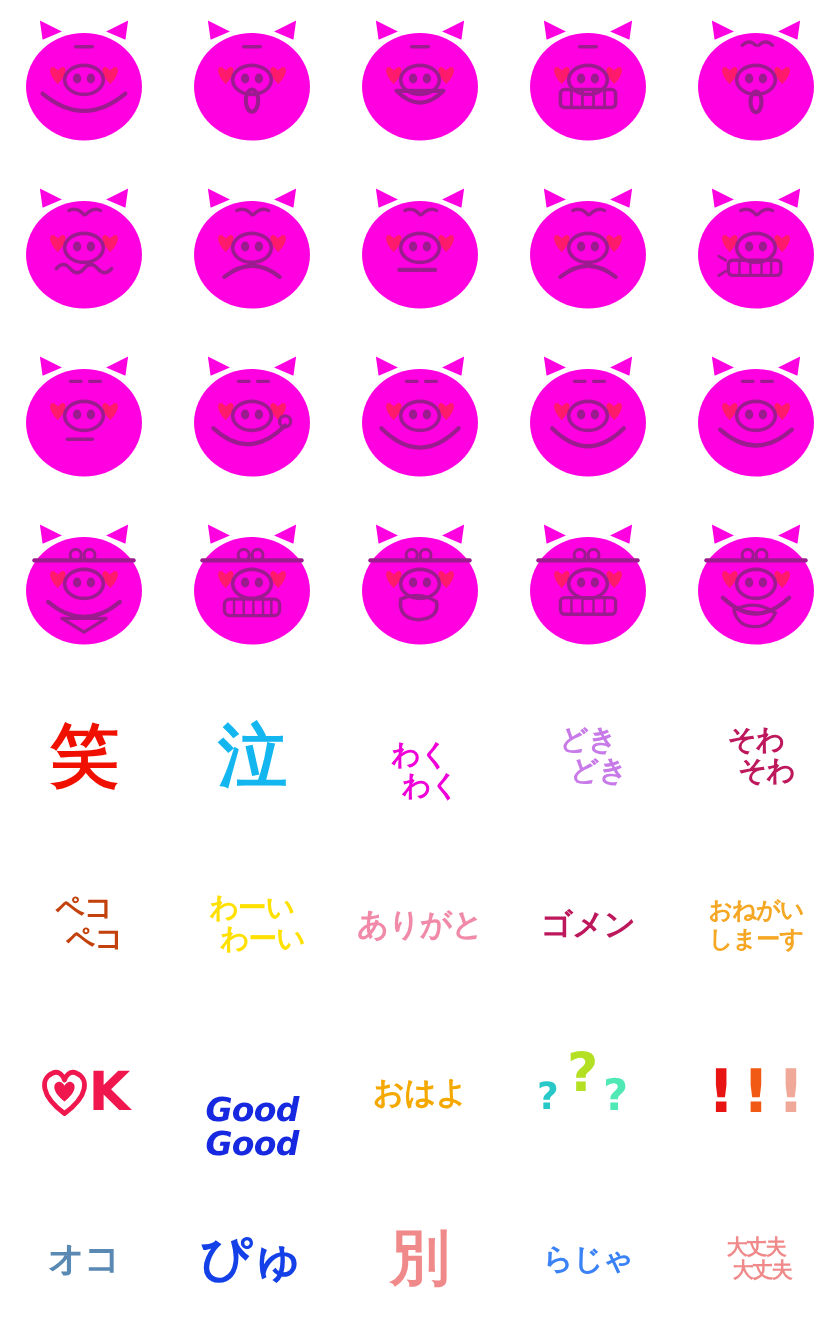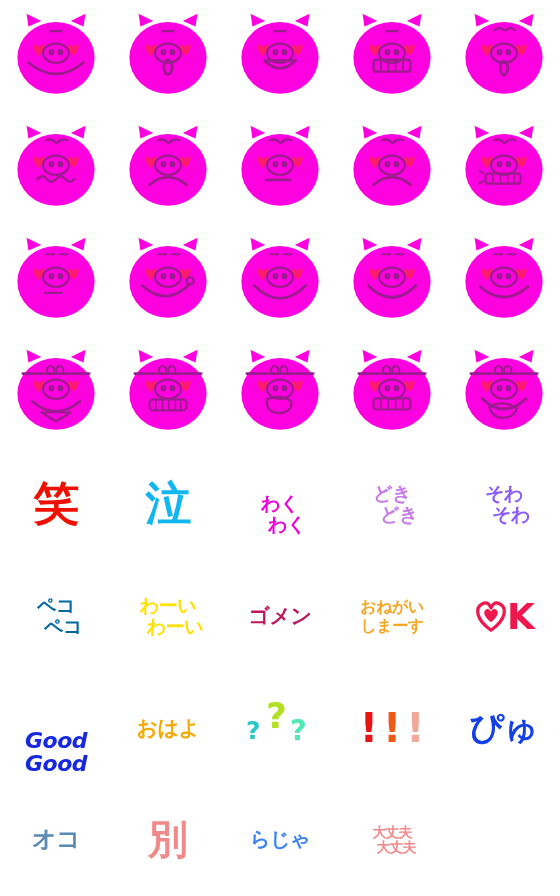--- a/index.html
+++ b/index.html
@@ -589,36 +589,39 @@
         <div class="l2">わく</div>
       </div>
     </div>
     <div class="cell" title="">
       <div class="txt kana-2line" style="color: rgb(199, 122, 232);">
         <div class="l1">どき</div>
         <div class="l2">どき</div>
       </div>
     </div>
     <div class="cell" title="">
-      <div class="txt kana-2line" style="color: #8b5cf6;">
+      <div class="txt kana-2line" style="color: #be185d;">
         <div class="l1">そわ</div>
         <div class="l2">そわ</div>
       </div>
     </div>
     <div class="cell" title="">
-      <div class="txt kana-2line" style="color: #0369a1;">
+      <div class="txt kana-2line" style="color: #c2410c;">
         <div class="l1">ペコ</div>
         <div class="l2">ペコ</div>
       </div>
     </div>
     <div class="cell" title="">
       <div class="txt kana-2line" style="color: rgb(255, 224, 0);">
         <div class="l1">わーい</div>
         <div class="l2">わーい</div>
       </div>
+    </div>
+    <div class="cell" title="ありがと">
+      <div class="txt kana-1line" style="color: rgb(240, 138, 168);">ありがと</div>
     </div>
     <div class="cell" title="ゴメン">
       <div class="txt kana-1line" style="color: #be185d;">ゴメン</div>
     </div>
     <div class="cell" title="">
       <div class="txt kana-small" style="color: rgb(245, 166, 35);">
         <div class="l1">おねがい</div>
         <div class="l2">しまーす</div>
       </div>
     </div>
@@ -649,25 +652,25 @@
         <span class="qmark q3" style="color: rgb(80, 232, 180);">?</span>
       </div>
     </div>
     <div class="cell" title="">
       <div class="bang-row">
         <span class="bang" style="color: rgb(232, 20, 20);">!</span>
         <span class="bang" style="color: rgb(240, 90, 20);">!</span>
         <span class="bang" style="color: rgb(240, 168, 152);">!</span>
       </div>
     </div>
+    <div class="cell" title="オコ">
+      <div class="txt kana-1line oko" style="color: rgb(90, 138, 180);">オコ</div>
+    </div>
     <div class="cell" title="ぴゅ">
       <div class="txt pyu" style="color: rgb(20, 64, 232);">ぴゅ</div>
-    </div>
-    <div class="cell" title="オコ">
-      <div class="txt kana-1line oko" style="color: rgb(90, 138, 180);">オコ</div>
     </div>
     <div class="cell" title="別">
       <div class="txt betsu" style="color: rgb(240, 138, 138);">別</div>
     </div>
     <div class="cell" title="らじゃ">
       <div class="txt kana-1line rajya" style="color: #3b82f6;">らじゃ</div>
     </div>
     <div class="cell" title="">
       <div class="txt daijoubu" style="color: rgb(240, 138, 138);">
         <div class="l1">大丈夫</div>

